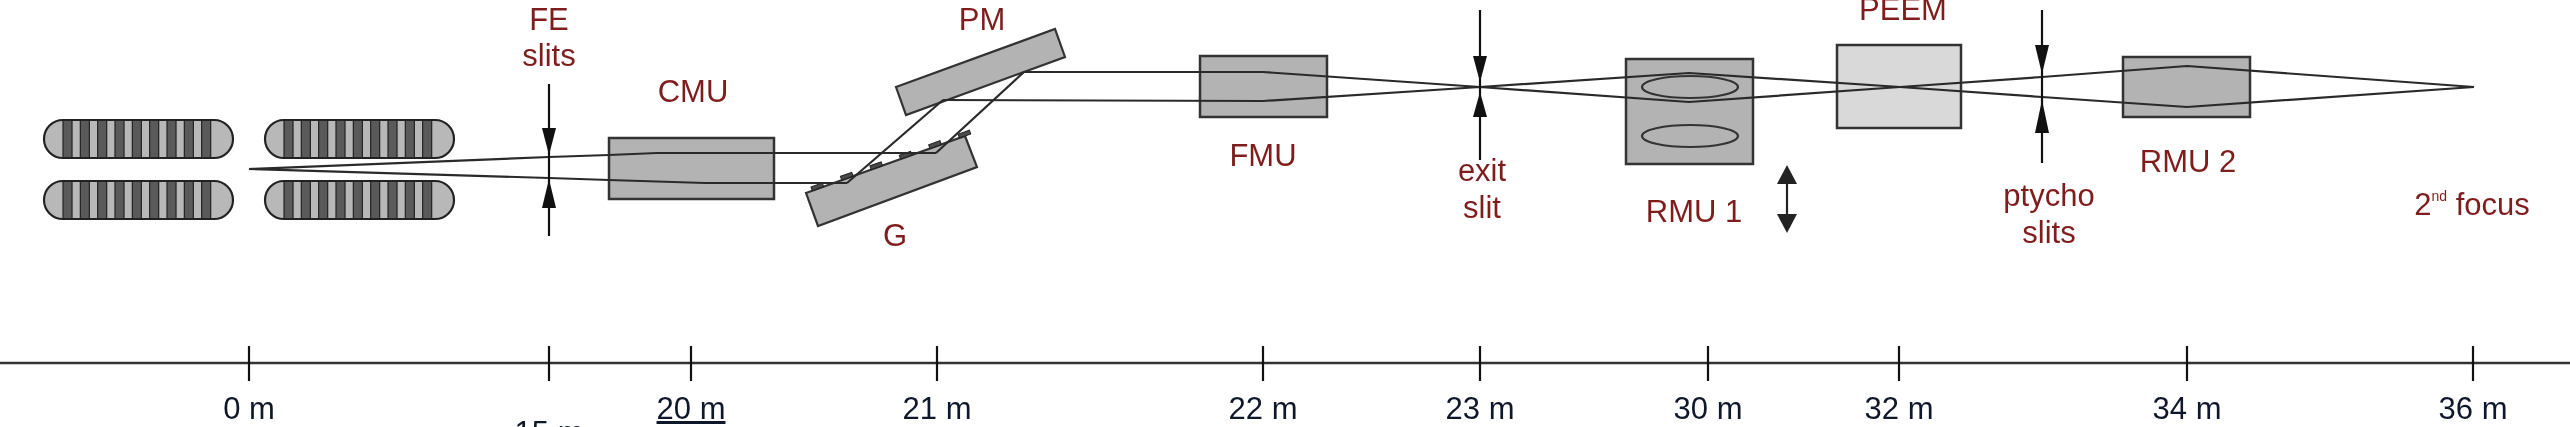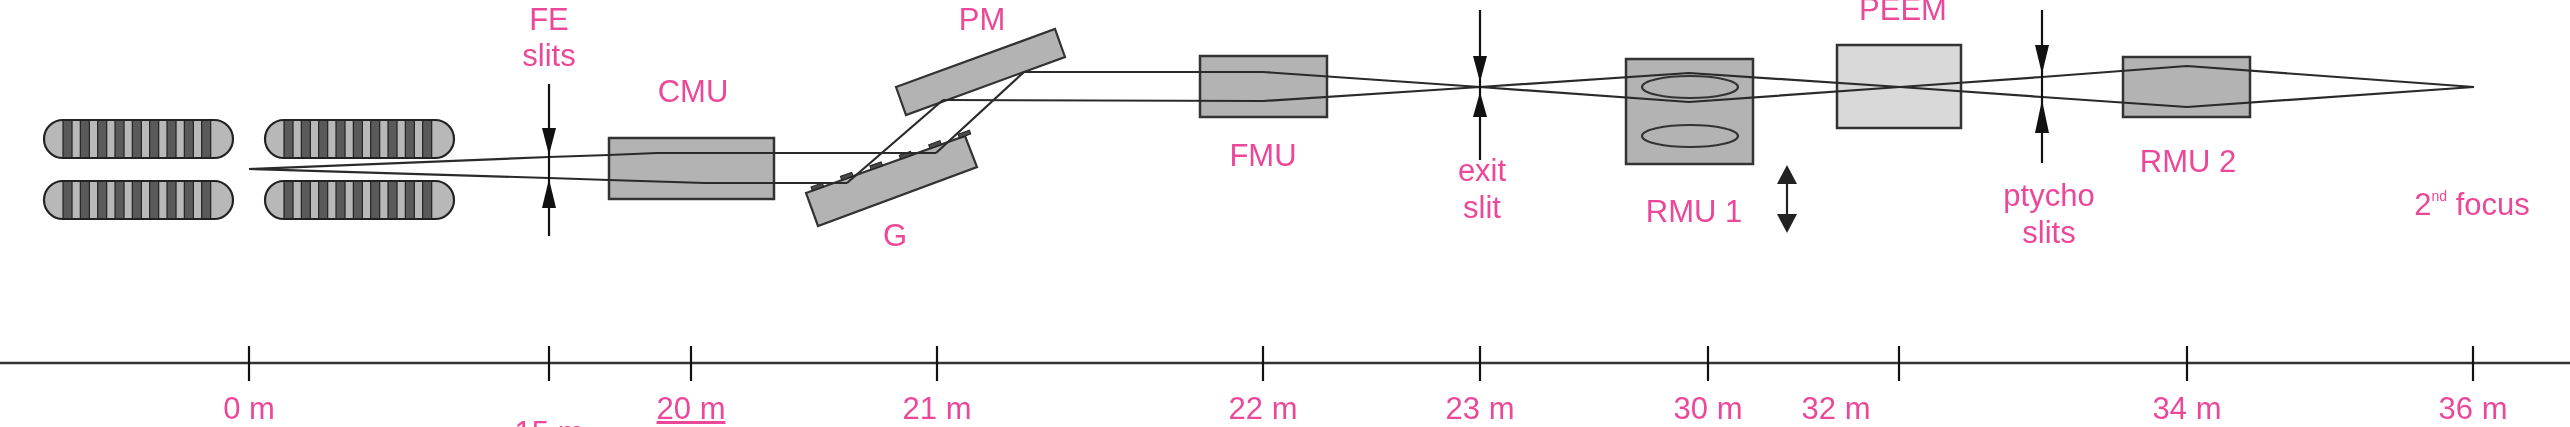--- a/index.html
+++ b/index.html
@@ -1,21 +1,21 @@
 <!DOCTYPE html>
 <html><head>
 <meta charset="utf-8">
 <style>
   html, body { margin: 0; padding: 0; background: #ffffff; }
   body { width: 2570px; height: 427px; overflow: hidden; position: relative; font-family: "Liberation Sans", sans-serif; }
   #stage { position: absolute; left: 0; top: 0; width: 2570px; height: 427px; }
   svg { position: absolute; left: 0; top: 0; }
-  .lbl { position: absolute; color: #ec4899; font-family: "Liberation Sans", sans-serif; font-size: 31px; line-height: 36px; white-space: nowrap; transform: translateX(-50%); text-align: center; }
+  .lbl { position: absolute; color: #7f1d1d; font-family: "Liberation Sans", sans-serif; font-size: 31px; line-height: 36px; white-space: nowrap; transform: translateX(-50%); text-align: center; }
   .lbl sup { font-size: 14px; vertical-align: 14px; line-height: 0; }
-  .tick-lbl { position: absolute; color: #ec4899; font-family: "Liberation Sans", sans-serif; font-size: 31px; line-height: 34px; white-space: nowrap; transform: translateX(-50%); top: 392px; }
+  .tick-lbl { position: absolute; color: #0f172a; font-family: "Liberation Sans", sans-serif; font-size: 31px; line-height: 34px; white-space: nowrap; transform: translateX(-50%); top: 392px; }
 </style>
 </head>
 <body>
 
 <div id="stage">
   <svg id="diagram" width="2570" height="427" viewBox="0 0 2570 427" xmlns="http://www.w3.org/2000/svg">
     <g id="undulators">
         <g>
           <clipPath id="uclip0">
             <rect x="44" y="120" width="189" height="38" rx="19" ry="19"></rect>
@@ -169,17 +169,17 @@
   <div class="lbl" style="left: 2472px; top: 187px;"><span>2</span><sup>nd</sup><span> focus</span></div>
 
   <div id="tick-labels">
       <div class="tick-lbl" style="left: 249px;">0 m</div>
       <div class="tick-lbl" style="left: 549px; margin-top: 24px;">15 m</div>
       <div class="tick-lbl" style="left: 691px; text-decoration: underline;">20 m</div>
       <div class="tick-lbl" style="left: 937px;">21 m</div>
       <div class="tick-lbl" style="left: 1263px;">22 m</div>
       <div class="tick-lbl" style="left: 1480px;">23 m</div>
       <div class="tick-lbl" style="left: 1708px;">30 m</div>
-      <div class="tick-lbl" style="left: 1836px;">32 m</div>
+      <div class="tick-lbl" style="left: 1899px;">32 m</div>
       <div class="tick-lbl" style="left: 2187px;">34 m</div>
       <div class="tick-lbl" style="left: 2473px;">36 m</div>
     </div>
 </div>
 
 </body></html>

